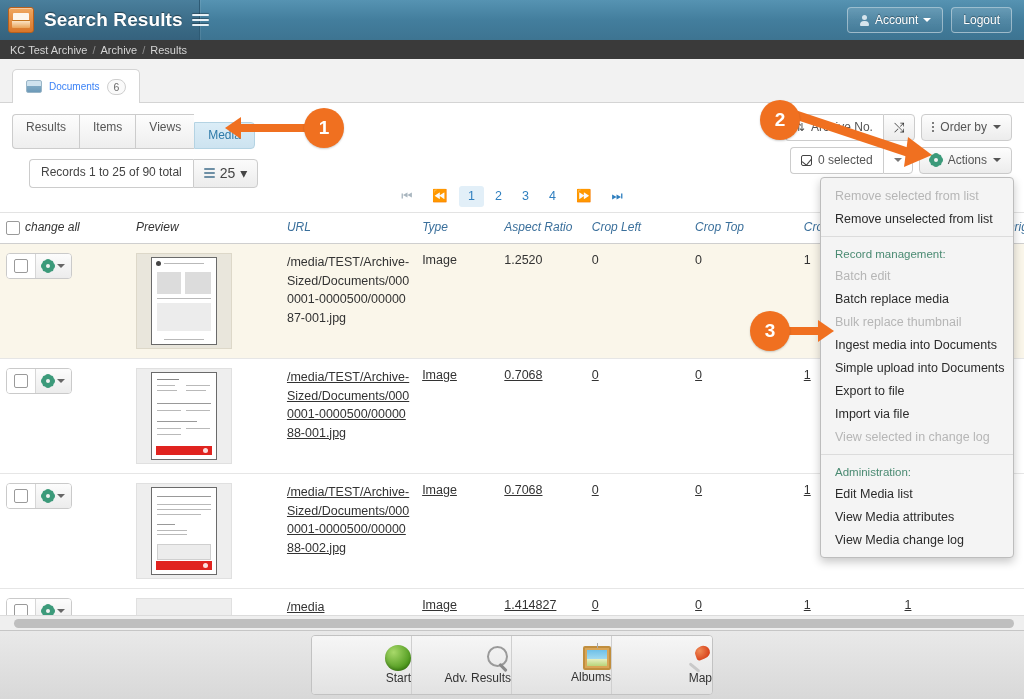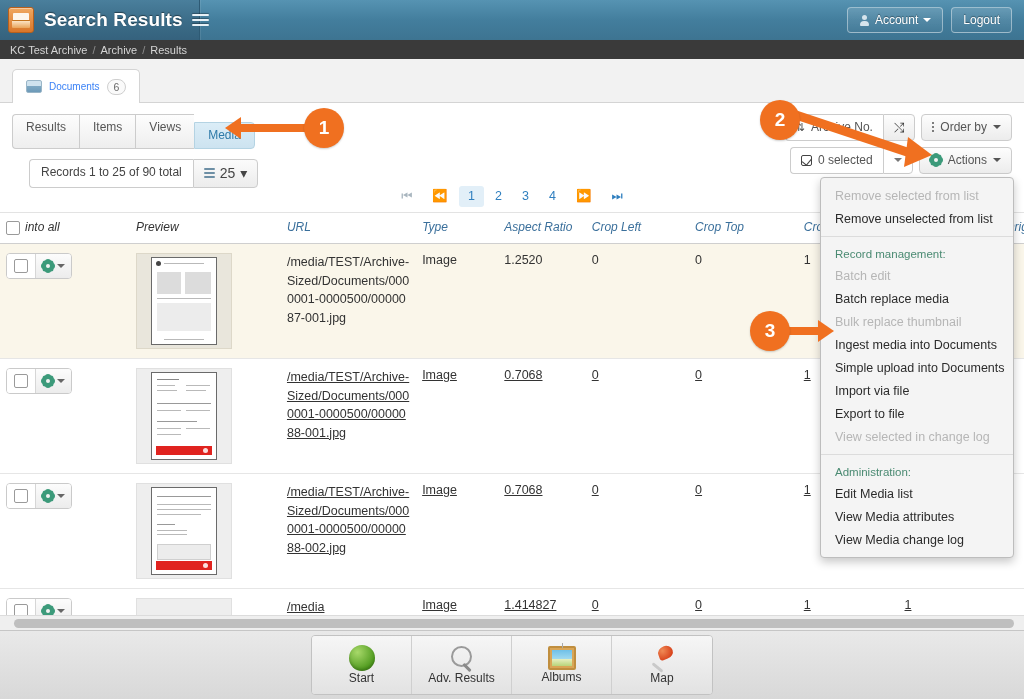--- a/index.html
+++ b/index.html
@@ -274,21 +274,21 @@
   .dock {
     position: absolute; left: 0; bottom: 0; width: 1024px; height: 69px;
     background: linear-gradient(to bottom, #e9e9e9, #d8d8d8);
     border-top: 1px solid #c6c6c6;
     display: flex; align-items: center; justify-content: center;
   }
   .dock-inner { display: flex; border: 1px solid #c2c2c2; border-radius: 4px; overflow: hidden; background:#efefef;}
   .dock-btn {
     width: 100px; height: 58px; background: linear-gradient(to bottom,#f6f6f6,#e2e2e2);
     border-right: 1px solid #cfcfcf; display: flex; flex-direction: column;
-    align-items: center; justify-content: center; gap: 0; cursor: pointer;
+    align-items: flex-end; justify-content: center; gap: 0; cursor: pointer;
   }
   .dock-btn:last-child { border-right: none; }
   .dock-label { font-size: 12px; color: #333; }
   .ic-start { width: 26px; height: 26px; border-radius: 50%;
     background: radial-gradient(circle at 33% 28%, #a8d96a, #4f9a1e 70%, #3d7c16);
     box-shadow: inset 0 -2px 3px rgba(0,0,0,.2); }
   .ic-search { width: 26px; height: 26px; position: relative; }
   .ic-search::before { content:""; position:absolute; left:2px; top:1px; width:17px;height:17px;border-radius:50%;border:2px solid #9a9a9a;}
   .ic-search::after { content:""; position:absolute; right:3px; bottom:2px; width:10px;height:3px;background:#8a8a8a;transform:rotate(45deg); border-radius:1px;}
   .ic-albums { width: 28px; height: 24px; background:#d9a556; border:2px solid #c08e3e; border-radius:2px; position:relative;}
@@ -423,21 +423,21 @@
           <col style="width:82px">
             <col style="width:76px">
             <col style="width:76px">
             <col style="width:76px">
         </colgroup>
         <thead>
           <tr>
             <th class="plain">
               <span class="checkall">
                 <span class="chk"></span>
-                <span>into all</span>
+                <span>change all</span>
               </span>
             </th>
             <th class="plain">Preview</th>
             <th>URL</th>
             <th>Type</th>
             <th>Aspect Ratio</th>
             <th>Crop Left</th>
             <th>Crop Top</th>
             <th>Crop Right</th>
             <th>Crop Bottom</th>
@@ -595,22 +595,22 @@
   <div class="dropdown">
     <div class="dd-item disabled">Remove selected from list</div>
     <div class="dd-item">Remove unselected from list</div>
     <div class="dd-sep"></div>
     <div class="dd-head">Record management:</div>
     <div class="dd-item disabled">Batch edit</div>
     <div class="dd-item">Batch replace media</div>
     <div class="dd-item disabled">Bulk replace thumbnail</div>
     <div class="dd-item">Ingest media into Documents</div>
     <div class="dd-item">Simple upload into Documents</div>
+    <div class="dd-item">Export to file</div>
     <div class="dd-item">Import via file</div>
-    <div class="dd-item">Export to file</div>
     <div class="dd-item disabled">View selected in change log</div>
     <div class="dd-sep"></div>
     <div class="dd-head">Administration:</div>
     <div class="dd-item">Edit Media list</div>
     <div class="dd-item">View Media attributes</div>
     <div class="dd-item">View Media change log</div>
   </div>
 
   <div class="arrow" style="left:225px; top:117px; width:85px; height:22px;">
     <div class="shaft" style="left:16px; top:7px; width:69px; height:8px;"></div>

